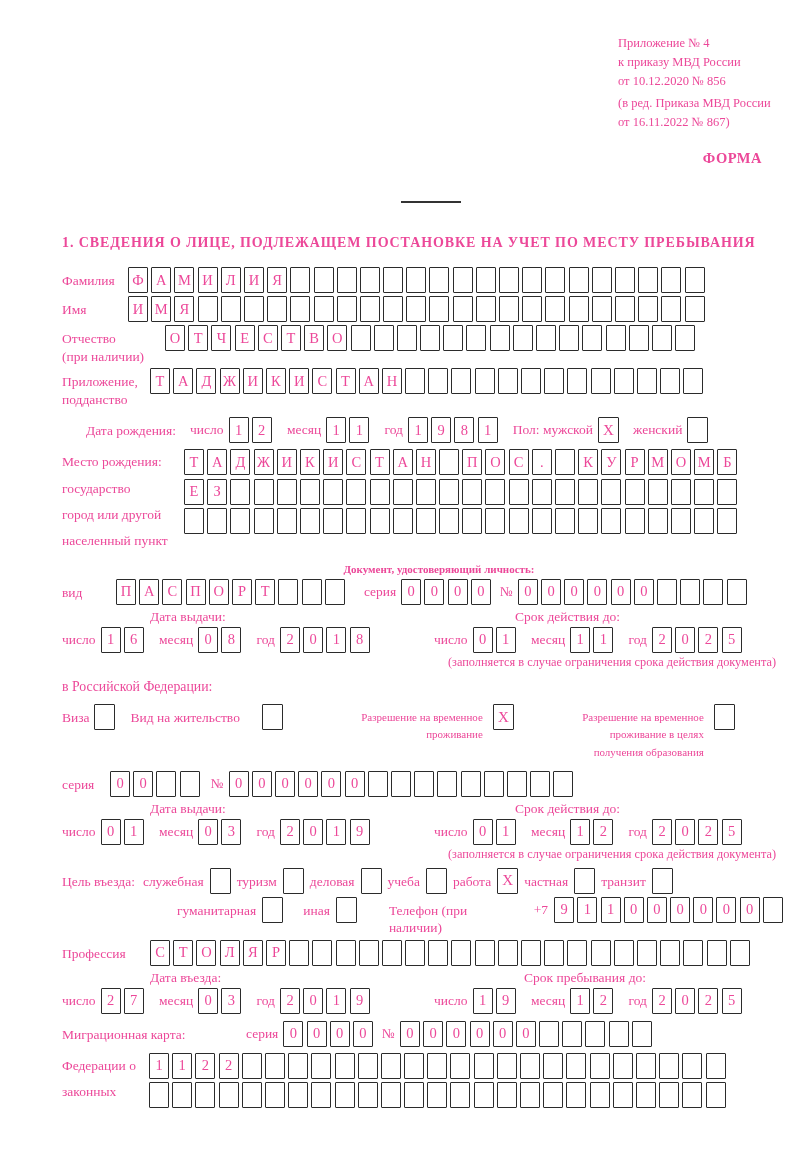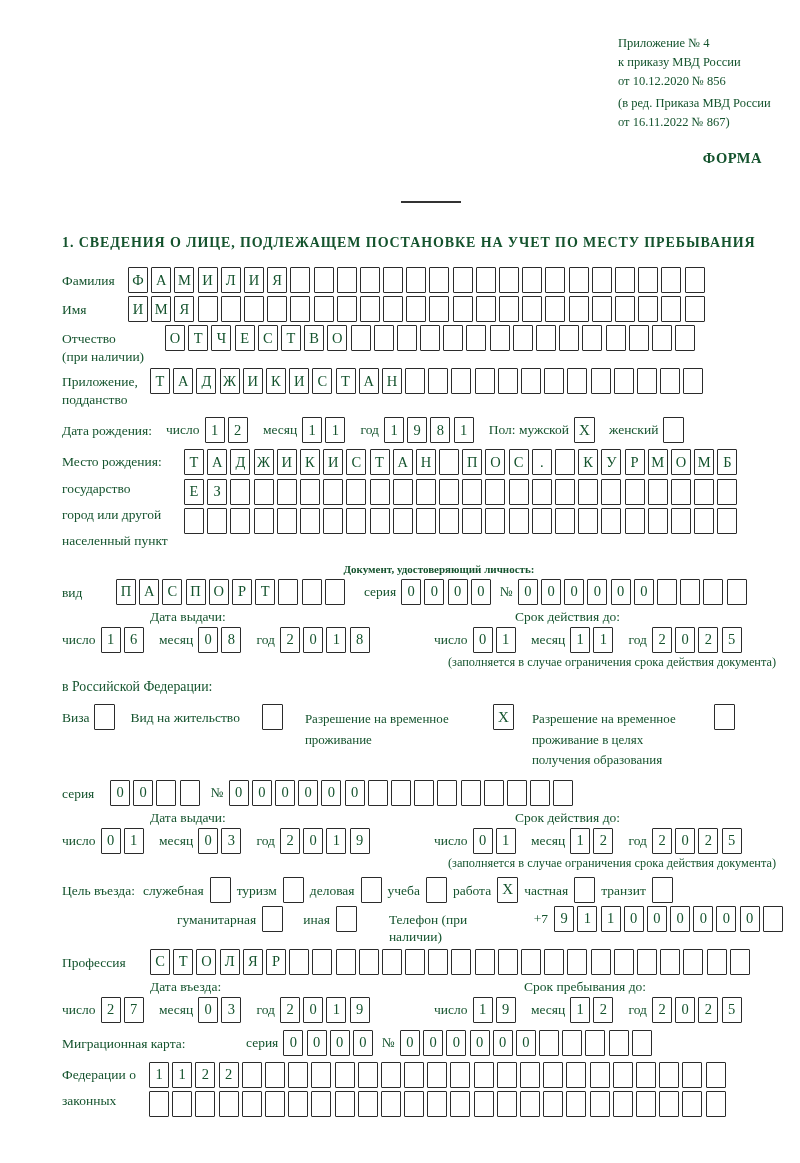--- a/index.html
+++ b/index.html
@@ -1,18 +1,18 @@
 <!DOCTYPE html>
 <html><head>
 <meta charset="utf-8">
 <style>
   html,body{margin:0;padding:0;background:#888;}
   .page{
     position:relative;width:800px;height:1163px;margin:0 auto;background:#fff;
-    font-family:"Liberation Serif","DejaVu Serif",serif;color:#14532d;
+    font-family:"Liberation Serif","DejaVu Serif",serif;color:#ec4899;
     box-sizing:border-box;padding:34px 14px 10px 62px;overflow:hidden;
   }
   
   .appendix{margin-left:556px;width:200px;font-size:12.5px;line-height:1.5;}
   .appendix .gap{height:4px;}
   .forma{margin-top:18px;margin-right:24px;text-align:right;font-size:14.5px;font-weight:bold;letter-spacing:.5px;}
   
   .title{margin-top:20px;text-align:center;font-size:15px;font-weight:bold;line-height:1.5;letter-spacing:.3px;}
   .blank-line{display:inline-block;width:60px;border-bottom:2px solid #333;margin-left:14px;}
   .sec-heading{margin-top:26px;margin-bottom:16px;font-size:14px;font-weight:bold;letter-spacing:.9px;}
@@ -29,35 +29,35 @@
   .cbox{
     box-sizing:border-box;flex:none;width:21px;height:26px;border:1.7px solid #2b2b2b;border-radius:1px;
     display:inline-flex;align-items:center;justify-content:center;font-size:15px;background:#fff;
   }
   .u{font-size:13.5px;padding-top:5px;margin:0 5px 0 12px;}
   .u.first{margin-left:0;}
   
   .w-surname{width:66px;}
   .w-patr{width:103px;}
   .w-citiz{width:88px;}
-  .w-dob{width:104px;}
+  .w-dob{width:104px;margin-left:24px;}
   .c-heading{ text-align:center;font-size:11px;font-weight:bold;margin:8px 0 4px 30px;}
   
   .duo-head{display:flex;font-size:13.5px;margin-top:4px;}
   .duo-head .h1{margin-left:88px;}
   .duo-head .h2{margin-left:auto;margin-right:166px;}
   .duo-row{display:flex;align-items:flex-start;margin-top:2px;}
   .duo-row .left{display:flex;width:372px;flex:none;}
   .duo-row .right{display:flex;}
   .note-right{text-align:right;font-size:12.3px;margin:2px 10px 6px 0;}
   .intro{font-size:13.8px;line-height:1.65;margin-top:4px;}
   
   .permits{margin-top:6px;margin-bottom:10px;}
   .permits .cbox{margin-left:10px;}
-  .opt-multi{display:flex;flex-direction:column;text-align:left;font-size:13px;line-height:1.55;padding-top:5px;}
+  .opt-multi{display:flex;flex-direction:column;text-align:right;font-size:11px;line-height:1.55;padding-top:5px;}
   
   .purpose .cbox{margin-left:6px;margin-right:6px;}
   .purpose .lbl{padding-top:5px;}
   .indent2{margin-left:115px;}
   .mr8{margin-right:8px;} .ml14{margin-left:14px;} .ml26{margin-left:26px;}
   .plus7{font-size:13.5px;padding-top:5px;margin:0 6px 0 18px;}
   
   .block{display:flex;align-items:flex-start;margin-top:6px;}
   .block .labels{flex:none;font-size:13.5px;line-height:1.95;}
   .bp-labels{width:122px;}

